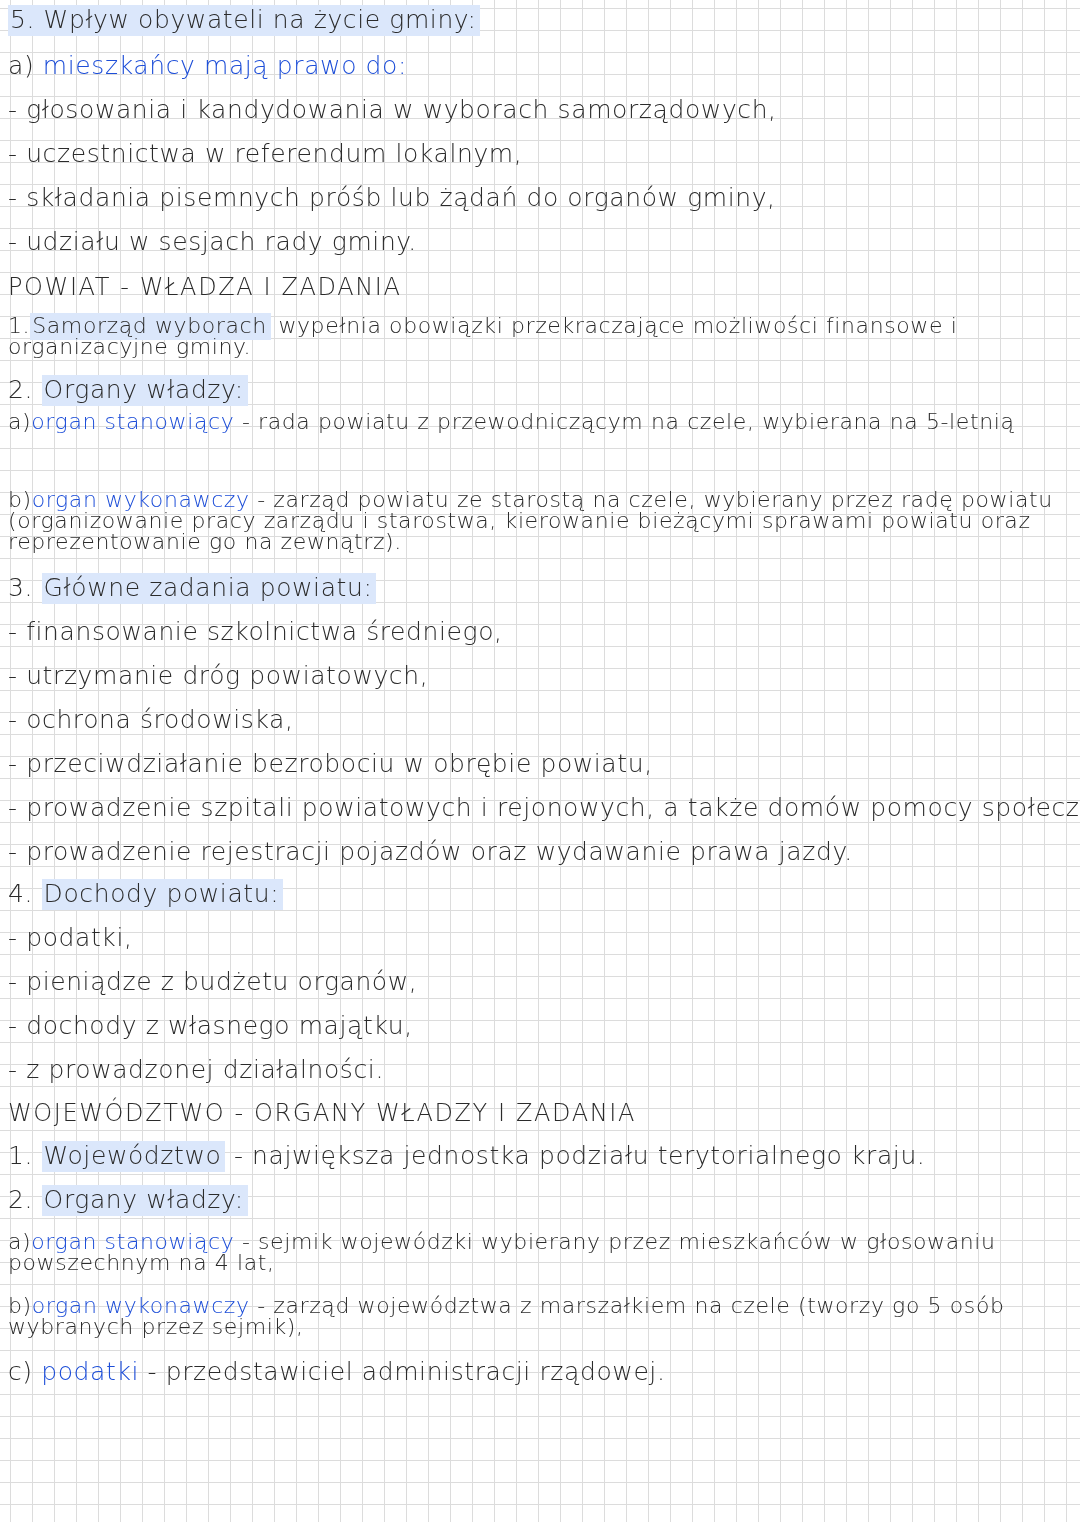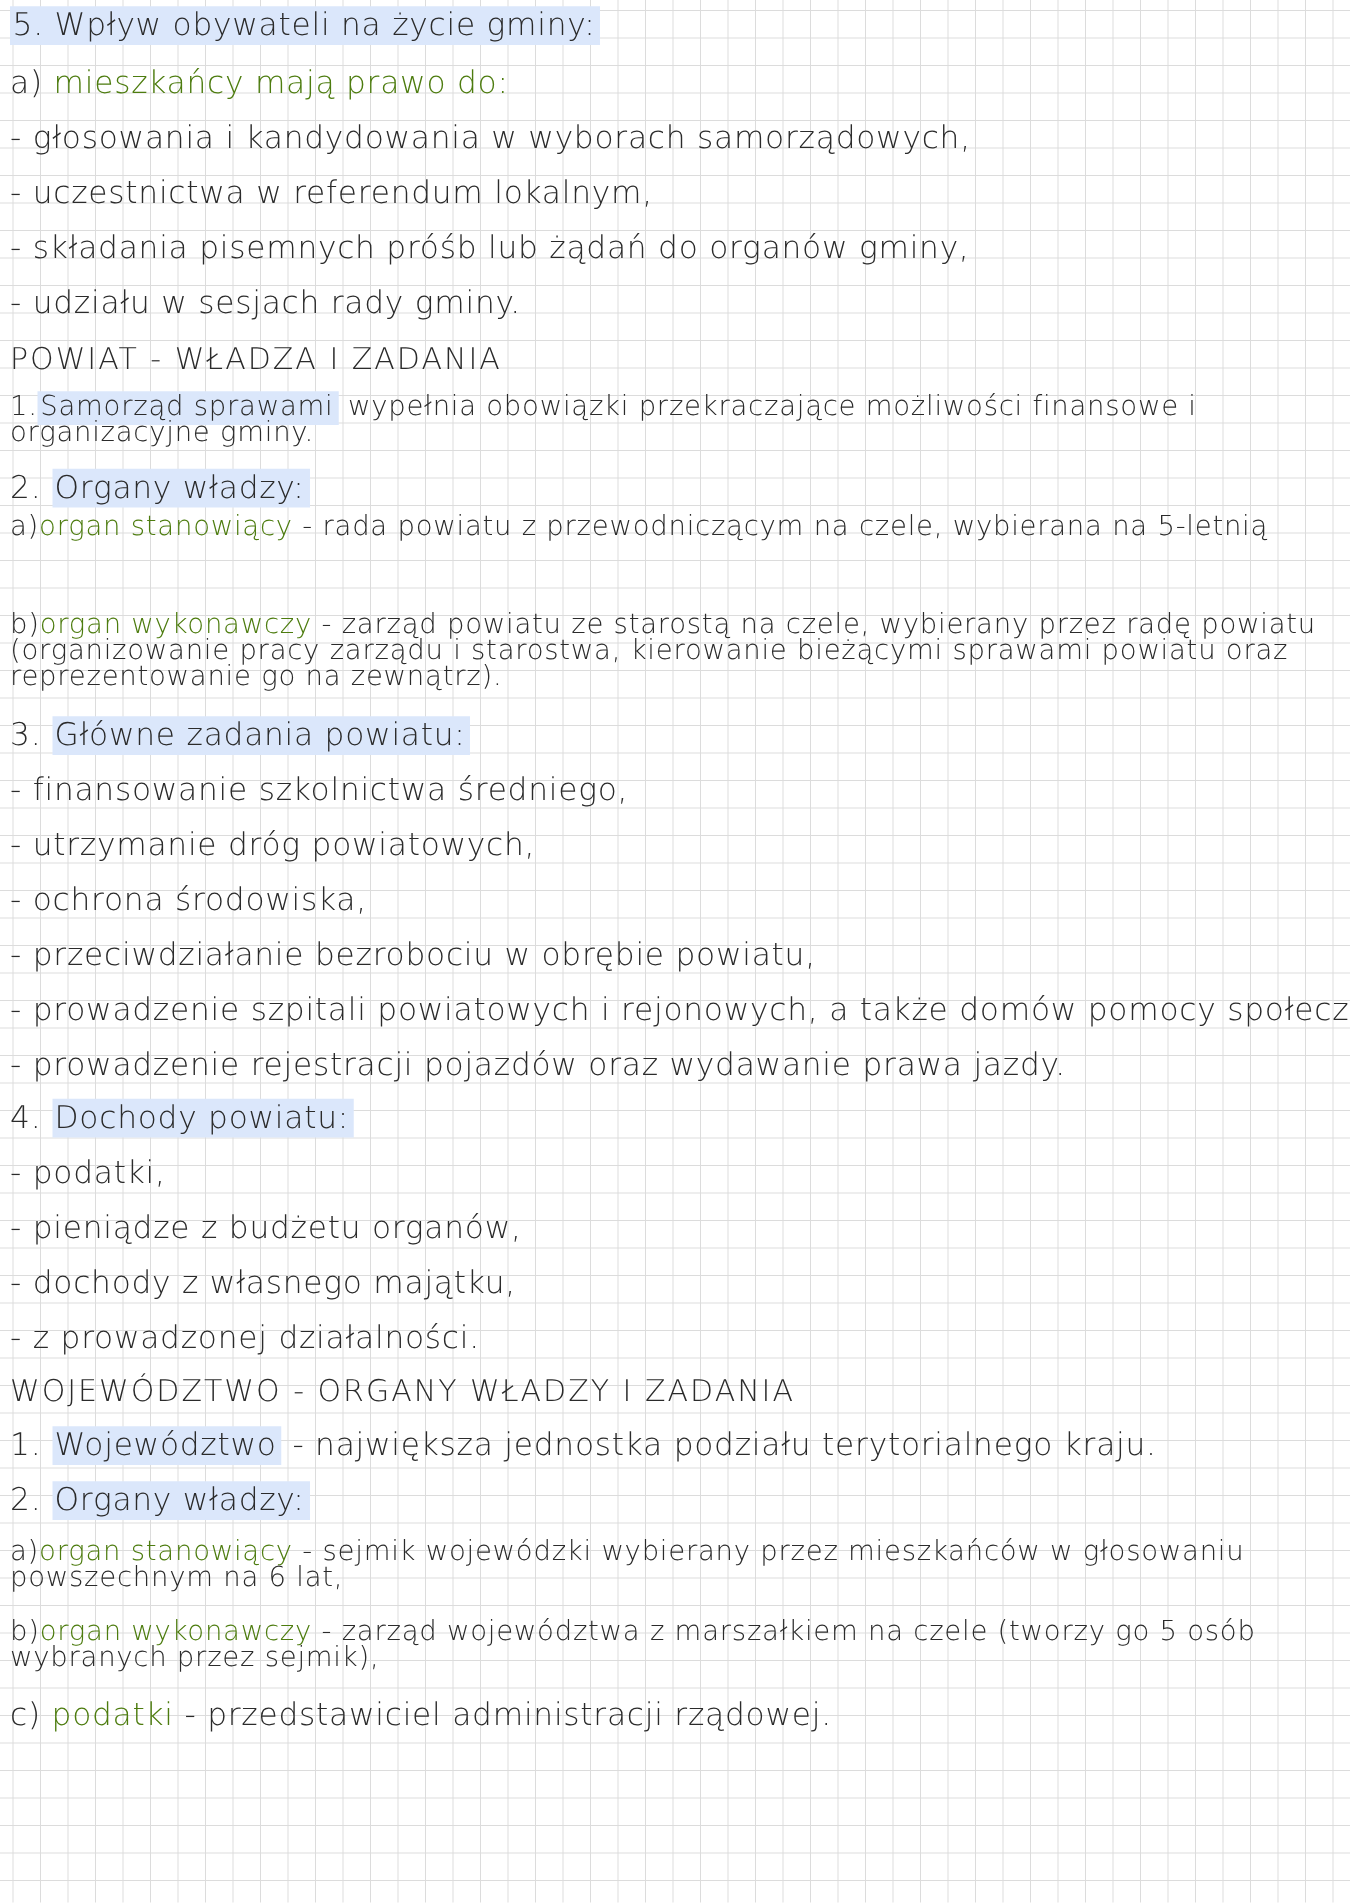--- a/index.html
+++ b/index.html
@@ -26,42 +26,42 @@
       font-weight: 300;
       white-space: nowrap;
       line-height: 1.1;
     }
     .line.small { font-size: 22px; line-height: 0.95; }
     .line.caps { font-size: 24px; letter-spacing: 1.6px; }
     .hl {
       background: #dbe7fb;
       padding: 0 4px 2px 2px;
     }
-    .blue { color: #4d7c0f; }
+    .blue { color: #1d4ed8; }
   </style>
 </head>
 <body>
 
 <div class="page">
 
   <div class="line" style="top:6px">
     <span class="hl"><span>5.</span> <span>Wpływ obywateli na życie gminy:</span></span>
   </div>
   <div class="line" style="top:52px">
     <span>a)</span> <span class="blue">mieszkańcy mają prawo do:</span>
   </div>
   <div class="line" style="top:96px">- głosowania i kandydowania w wyborach samorządowych,</div>
   <div class="line" style="top:140px">- uczestnictwa w referendum lokalnym,</div>
   <div class="line" style="top:184px">- składania pisemnych próśb lub żądań do organów gminy,</div>
   <div class="line" style="top:228px">- udziału w sesjach rady gminy.</div>
 
   <div class="line caps" style="top:274px">POWIAT - WŁADZA I ZADANIA</div>
 
   <div class="line small" style="top:316px">
-    <span>1.</span><span class="hl">Samorząd sprawami</span> <span>wypełnia obowiązki przekraczające możliwości finansowe i</span><br>
+    <span>1.</span><span class="hl">Samorząd wyborach</span> <span>wypełnia obowiązki przekraczające możliwości finansowe i</span><br>
     <span>organizacyjne gminy.</span>
   </div>
 
   <div class="line" style="top:376px">
     <span>2.</span> <span class="hl">Organy władzy:</span>
   </div>
 
   <div class="line small" style="top:412px">
     <span>a)</span><span class="blue">organ stanowiący</span> <span>- rada powiatu z przewodniczącym na czele, wybierana na 5-letnią</span><br>
   </div>
@@ -95,21 +95,21 @@
   <div class="line" style="top:1142px">
     <span>1.</span> <span class="hl">Województwo</span> <span>- największa jednostka podziału terytorialnego kraju.</span>
   </div>
 
   <div class="line" style="top:1186px">
     <span>2.</span> <span class="hl">Organy władzy:</span>
   </div>
 
   <div class="line small" style="top:1232px">
     <span>a)</span><span class="blue">organ stanowiący</span> <span>- sejmik wojewódzki wybierany przez mieszkańców w głosowaniu</span><br>
-    <span>powszechnym na 6 lat,</span>
+    <span>powszechnym na 4 lat,</span>
   </div>
 
   <div class="line small" style="top:1296px">
     <span>b)</span><span class="blue">organ wykonawczy</span> <span>- zarząd województwa z marszałkiem na czele (tworzy go 5 osób</span><br>
     <span>wybranych przez sejmik),</span>
   </div>
 
   <div class="line" style="top:1358px">
     <span>c)</span> <span class="blue">podatki</span> <span>- przedstawiciel administracji rządowej.</span>
   </div>

